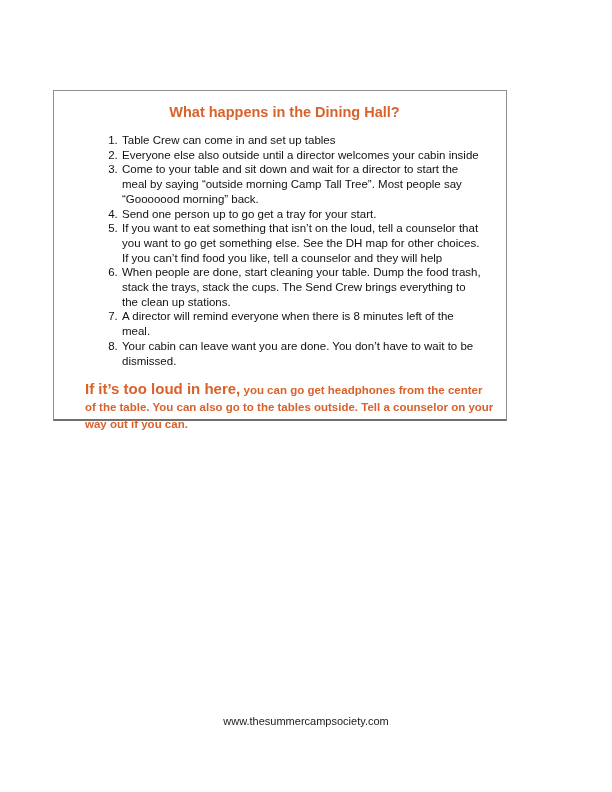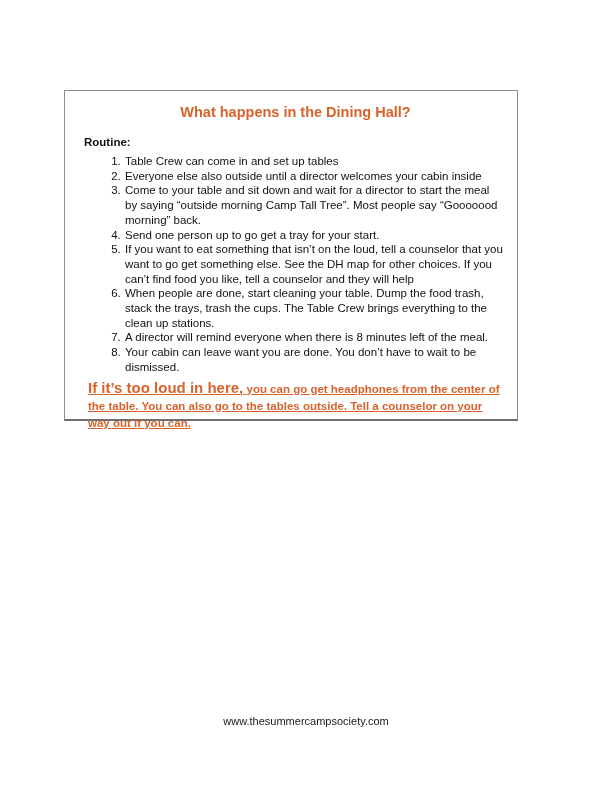--- a/index.html
+++ b/index.html
@@ -10,21 +10,21 @@
   body {
     width: 612px;
     height: 792px;
     position: relative;
     font-family: "Liberation Sans", sans-serif;
     color: #1a1a1a;
     overflow: hidden;
   }
   .content-box {
     position: absolute;
-    left: 64px;
+    left: 53px;
     top: 90px;
     width: 454px;
     height: 331px;
     box-sizing: border-box;
     border: 1px solid #8f8f8f;
     border-bottom: 2px solid #6f6f6f;
     background: #ffffff;
   }
   .box-inner {
     padding: 12px 10px 0 19px;
@@ -38,36 +38,35 @@
     color: var(--accent, #D9622B);
   }
   .routine-heading {
     margin: 14px 0 0 0;
     font-size: 11.5px;
     line-height: 15px;
     font-weight: bold;
     color: #111111;
   }
   ol.routine-list {
-    margin: 4px;
+    margin: 12px;
     padding: 0 0 0 36px;
     font-size: 11.5px;
     line-height: 14.7px;
     color: #111111;
   }
   ol.routine-list li {
     padding-left: 1px;
   }
   .loud-note {
-    margin: 4px 0 0 4px;
+    margin: 4px 0 0 12px;
     font-size: 11.5px;
     line-height: 17px;
     font-weight: bold;
     color: var(--accent, #D9622B);
-    text-decoration: underline;
   }
   .loud-note .lead {
     font-size: 15px;
   }
   .footer-url {
     position: absolute;
     top: 715px;
     left: 0;
     width: 612px;
     text-align: center;
@@ -77,29 +76,28 @@
   }
 </style>
 </head>
 <body>
 
 <div class="content-box">
   <div class="box-inner">
 
     <h1 class="doc-title">What happens in the Dining Hall?</h1>
 
-    <p class="routine-heading">Routine:</p>
 
     <ol class="routine-list">
       <li>Table Crew can come in and set up tables</li>
       <li>Everyone else also outside until a director welcomes your cabin inside</li>
       <li>Come to your table and sit down and wait for a director to start the meal by saying “outside morning Camp Tall Tree”. Most people say “Gooooood morning” back.</li>
       <li>Send one person up to go get a tray for your start.</li>
       <li>If you want to eat something that isn’t on the loud, tell a counselor that you want to go get something else. See the DH map for other choices. If you can’t find food you like, tell a counselor and they will help</li>
-      <li>When people are done, start cleaning your table. Dump the food trash, stack the trays, trash the cups. The Table Crew brings everything to the clean up stations.</li>
+      <li>When people are done, start cleaning your table. Dump the food trash, stack the trays, stack the cups. The Send Crew brings everything to the clean up stations.</li>
       <li>A director will remind everyone when there is 8 minutes left of the meal.</li>
       <li>Your cabin can leave want you are done. You don’t have to wait to be dismissed.</li>
     </ol>
 
     <p class="loud-note"><span class="lead">If it’s too loud in here,</span> <span>you can go get headphones from the center of the table. You can also go to the tables outside. Tell a counselor on your way out if you can.</span></p>
 
   </div>
 </div>
 
 <div class="footer-url">www.thesummercampsociety.com</div>

